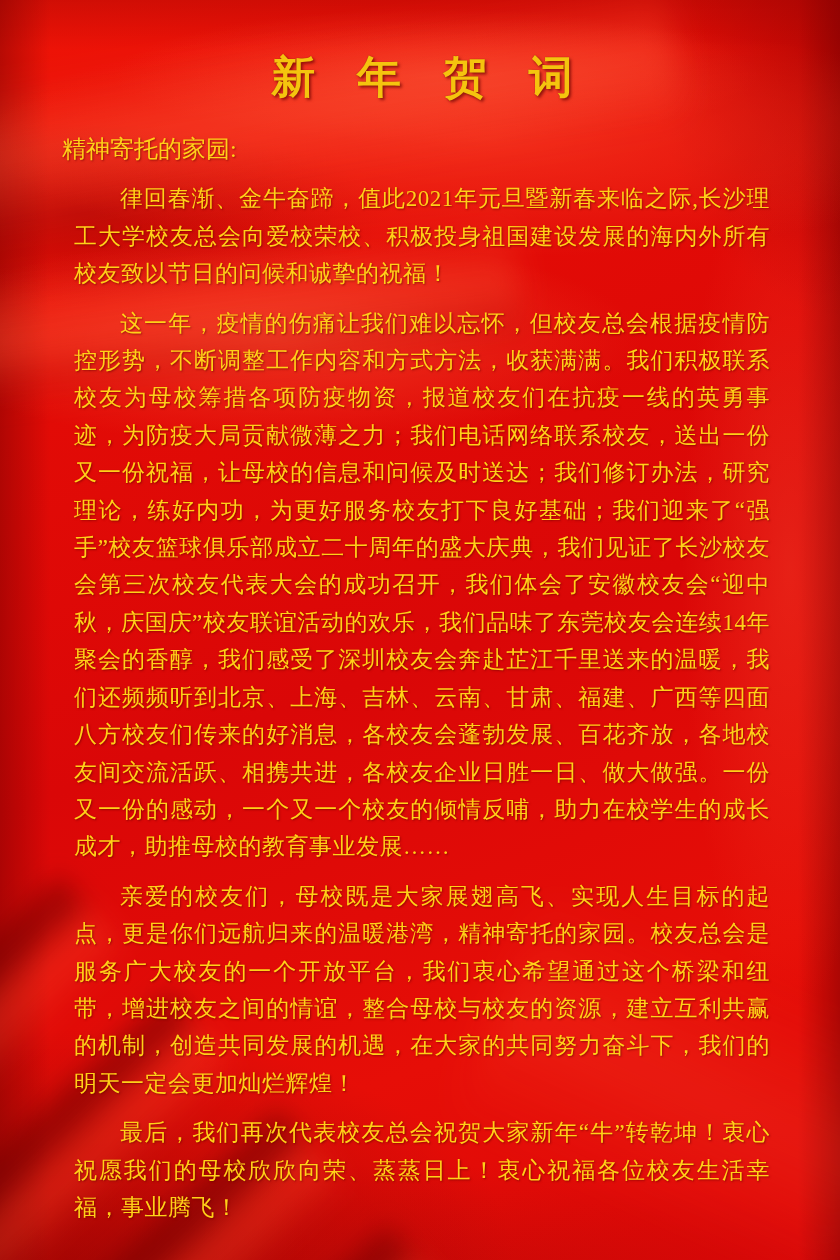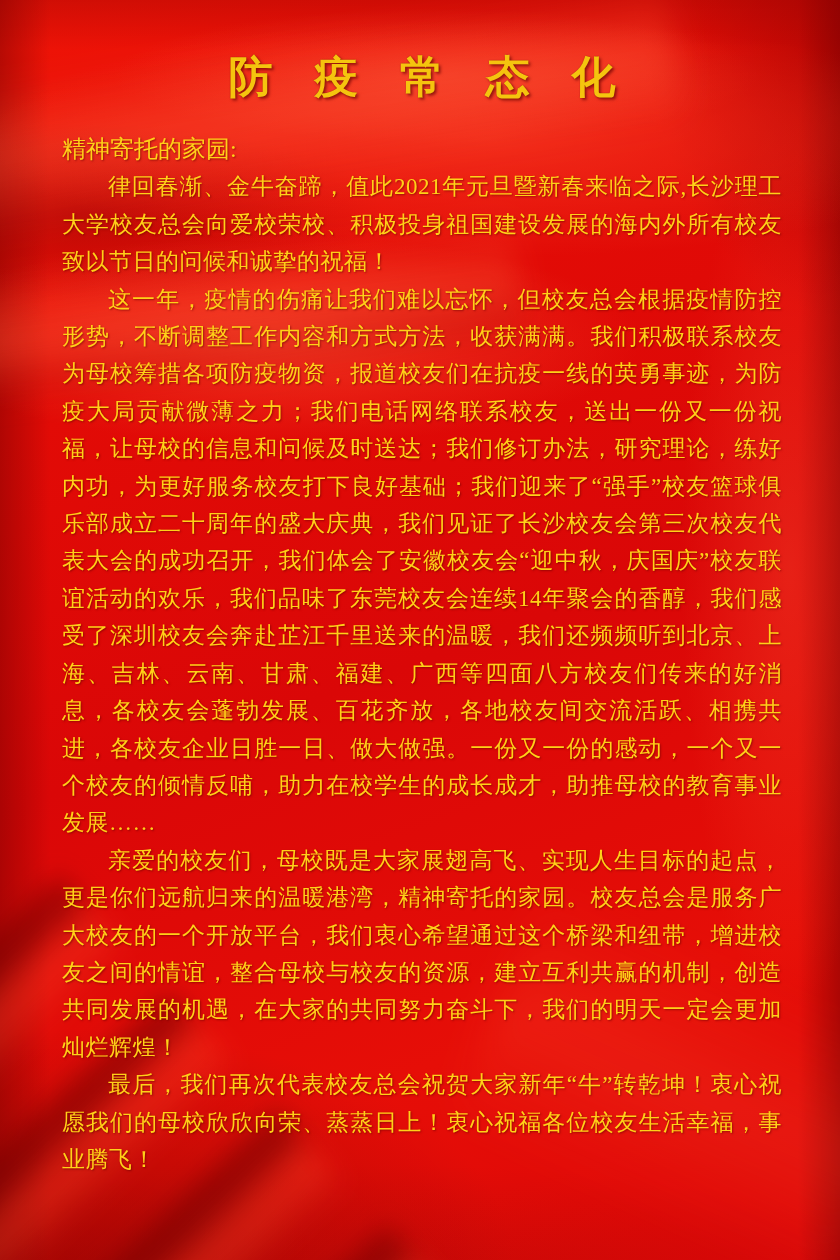--- a/index.html
+++ b/index.html
@@ -78,42 +78,42 @@
     color:var(--title-gold,#f5c40e);
     text-shadow:2px 2px 3px rgba(100,0,0,.65), 0 0 1px rgba(70,0,0,.5);
   }
   .salutation{
     margin:26px 0 0 0;
     font-size:24px;line-height:37.4px;
     color:var(--gold,#ffd118);
     text-shadow:1px 1px 2px rgba(105,0,0,.6);
   }
   .body-text p{
-    margin:0;
+    margin:12px;
     font-size:23px;line-height:37.4px;
     letter-spacing:.5px;
     text-align:justify;
     text-indent:2em;
     color:var(--gold,#ffd118);
     text-shadow:1px 1px 2px rgba(105,0,0,.6);
   }
 </style>
 </head>
 <body>
 
 <div class="page">
   <div class="silk">
     <div class="fold fold-top"></div>
     <div class="fold fold-mid"></div>
     <div class="fold fold-bl1"></div>
     <div class="fold fold-br"></div>
   </div>
 
   <div class="content">
-    <h1 class="title">防疫常态化</h1>
+    <h1 class="title">新年贺词</h1>
 
     <p class="salutation">精神寄托的家园:</p>
 
     <div class="body-text">
       <p>律回春渐、金牛奋蹄，值此2021年元旦暨新春来临之际,长沙理工大学校友总会向爱校荣校、积极投身祖国建设发展的海内外所有校友致以节日的问候和诚挚的祝福！</p>
       <p>这一年，疫情的伤痛让我们难以忘怀，但校友总会根据疫情防控形势，不断调整工作内容和方式方法，收获满满。我们积极联系校友为母校筹措各项防疫物资，报道校友们在抗疫一线的英勇事迹，为防疫大局贡献微薄之力；我们电话网络联系校友，送出一份又一份祝福，让母校的信息和问候及时送达；我们修订办法，研究理论，练好内功，为更好服务校友打下良好基础；我们迎来了“强手”校友篮球俱乐部成立二十周年的盛大庆典，我们见证了长沙校友会第三次校友代表大会的成功召开，我们体会了安徽校友会“迎中秋，庆国庆”校友联谊活动的欢乐，我们品味了东莞校友会连续14年聚会的香醇，我们感受了深圳校友会奔赴芷江千里送来的温暖，我们还频频听到北京、上海、吉林、云南、甘肃、福建、广西等四面八方校友们传来的好消息，各校友会蓬勃发展、百花齐放，各地校友间交流活跃、相携共进，各校友企业日胜一日、做大做强。一份又一份的感动，一个又一个校友的倾情反哺，助力在校学生的成长成才，助推母校的教育事业发展……</p>
       <p>亲爱的校友们，母校既是大家展翅高飞、实现人生目标的起点，更是你们远航归来的温暖港湾，精神寄托的家园。校友总会是服务广大校友的一个开放平台，我们衷心希望通过这个桥梁和纽带，增进校友之间的情谊，整合母校与校友的资源，建立互利共赢的机制，创造共同发展的机遇，在大家的共同努力奋斗下，我们的明天一定会更加灿烂辉煌！</p>
       <p>最后，我们再次代表校友总会祝贺大家新年“牛”转乾坤！衷心祝愿我们的母校欣欣向荣、蒸蒸日上！衷心祝福各位校友生活幸福，事业腾飞！</p>
     </div>
 

